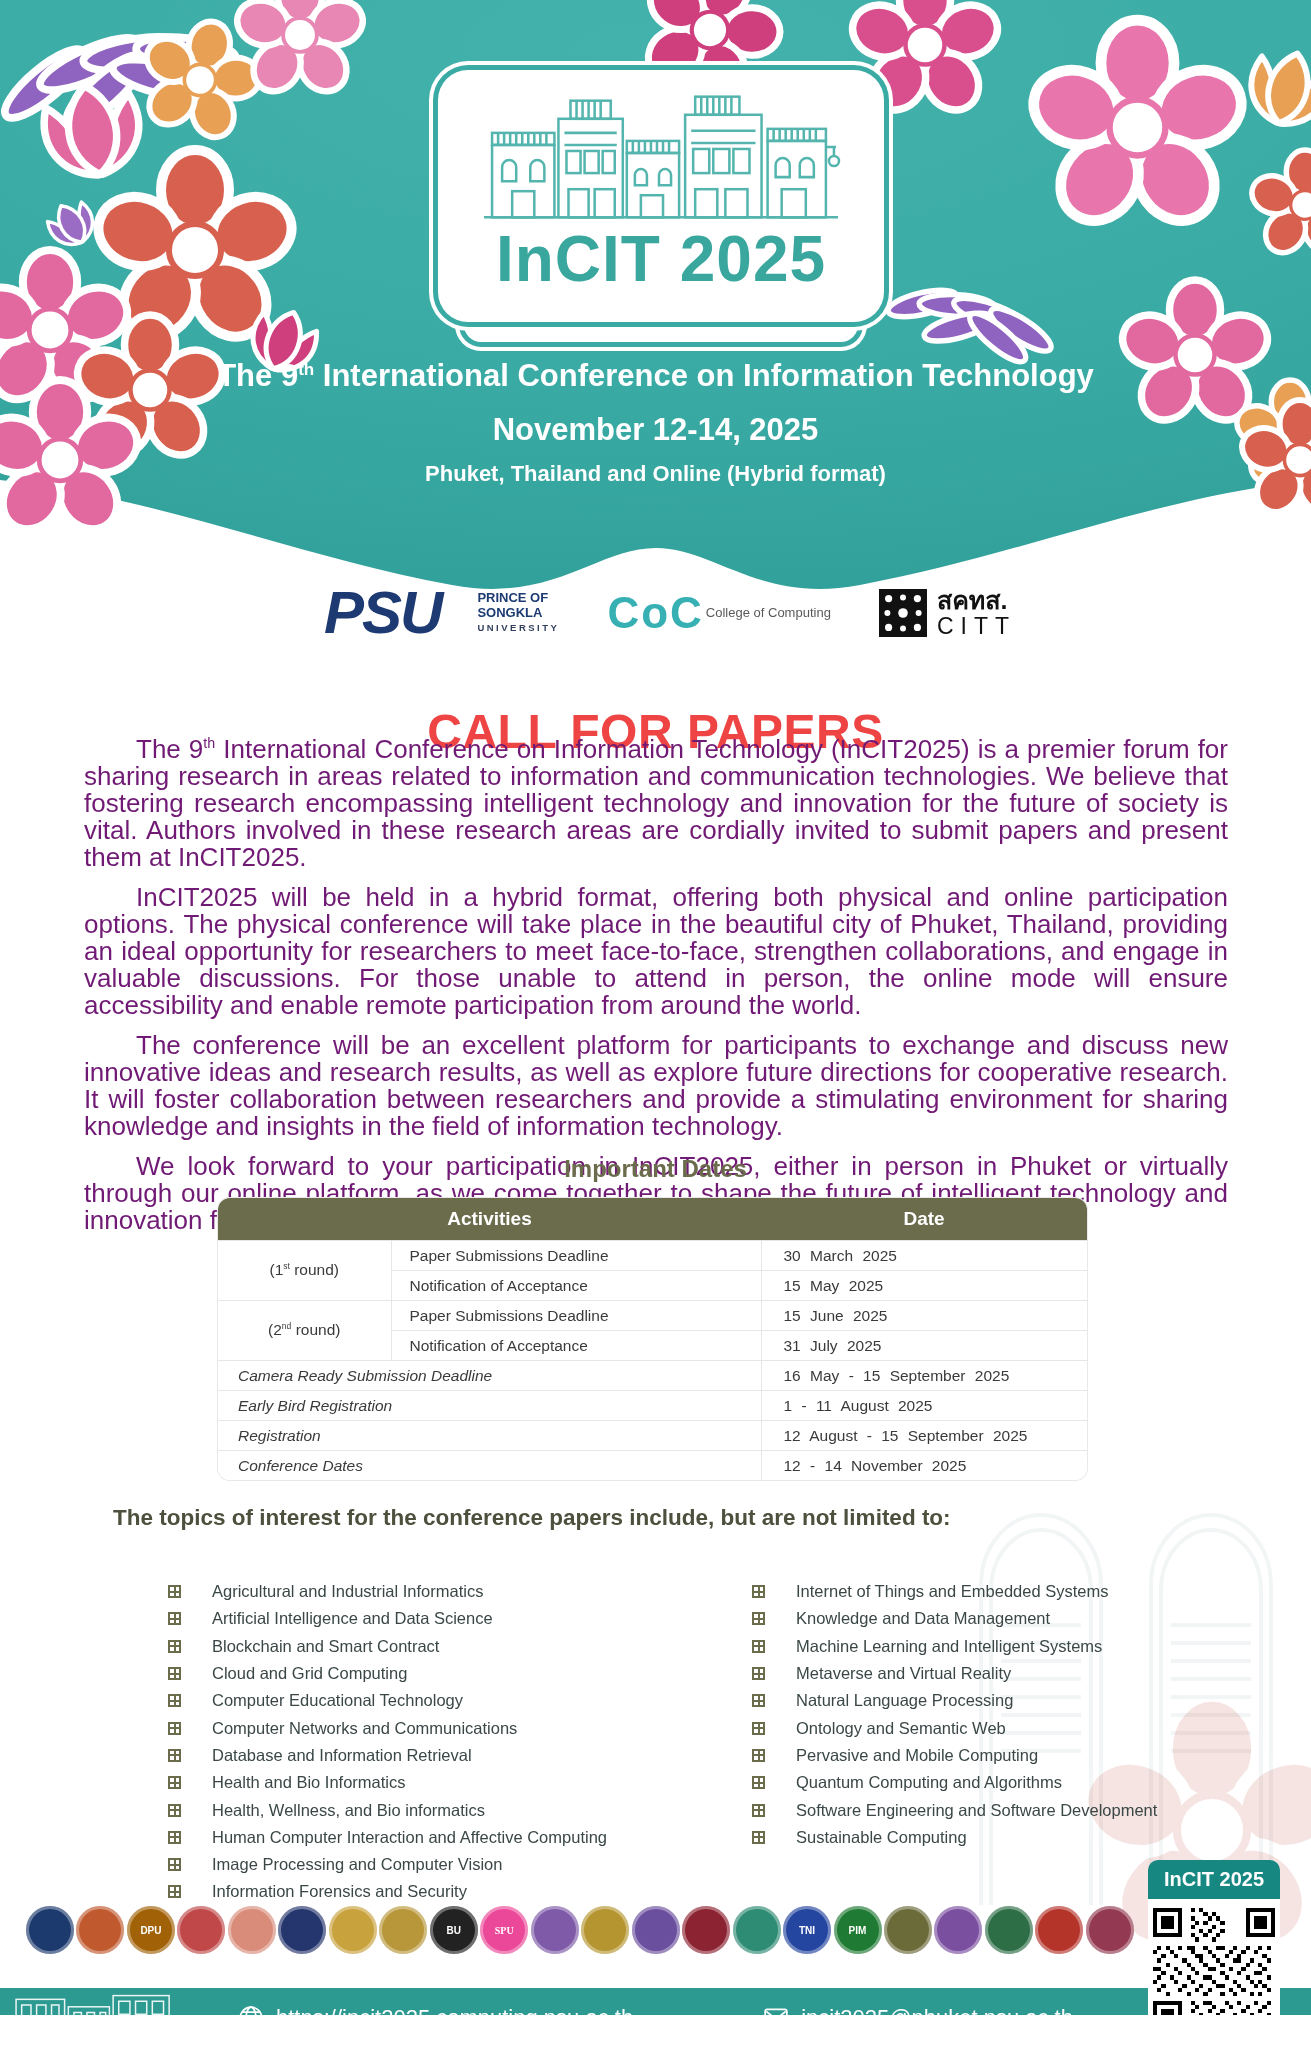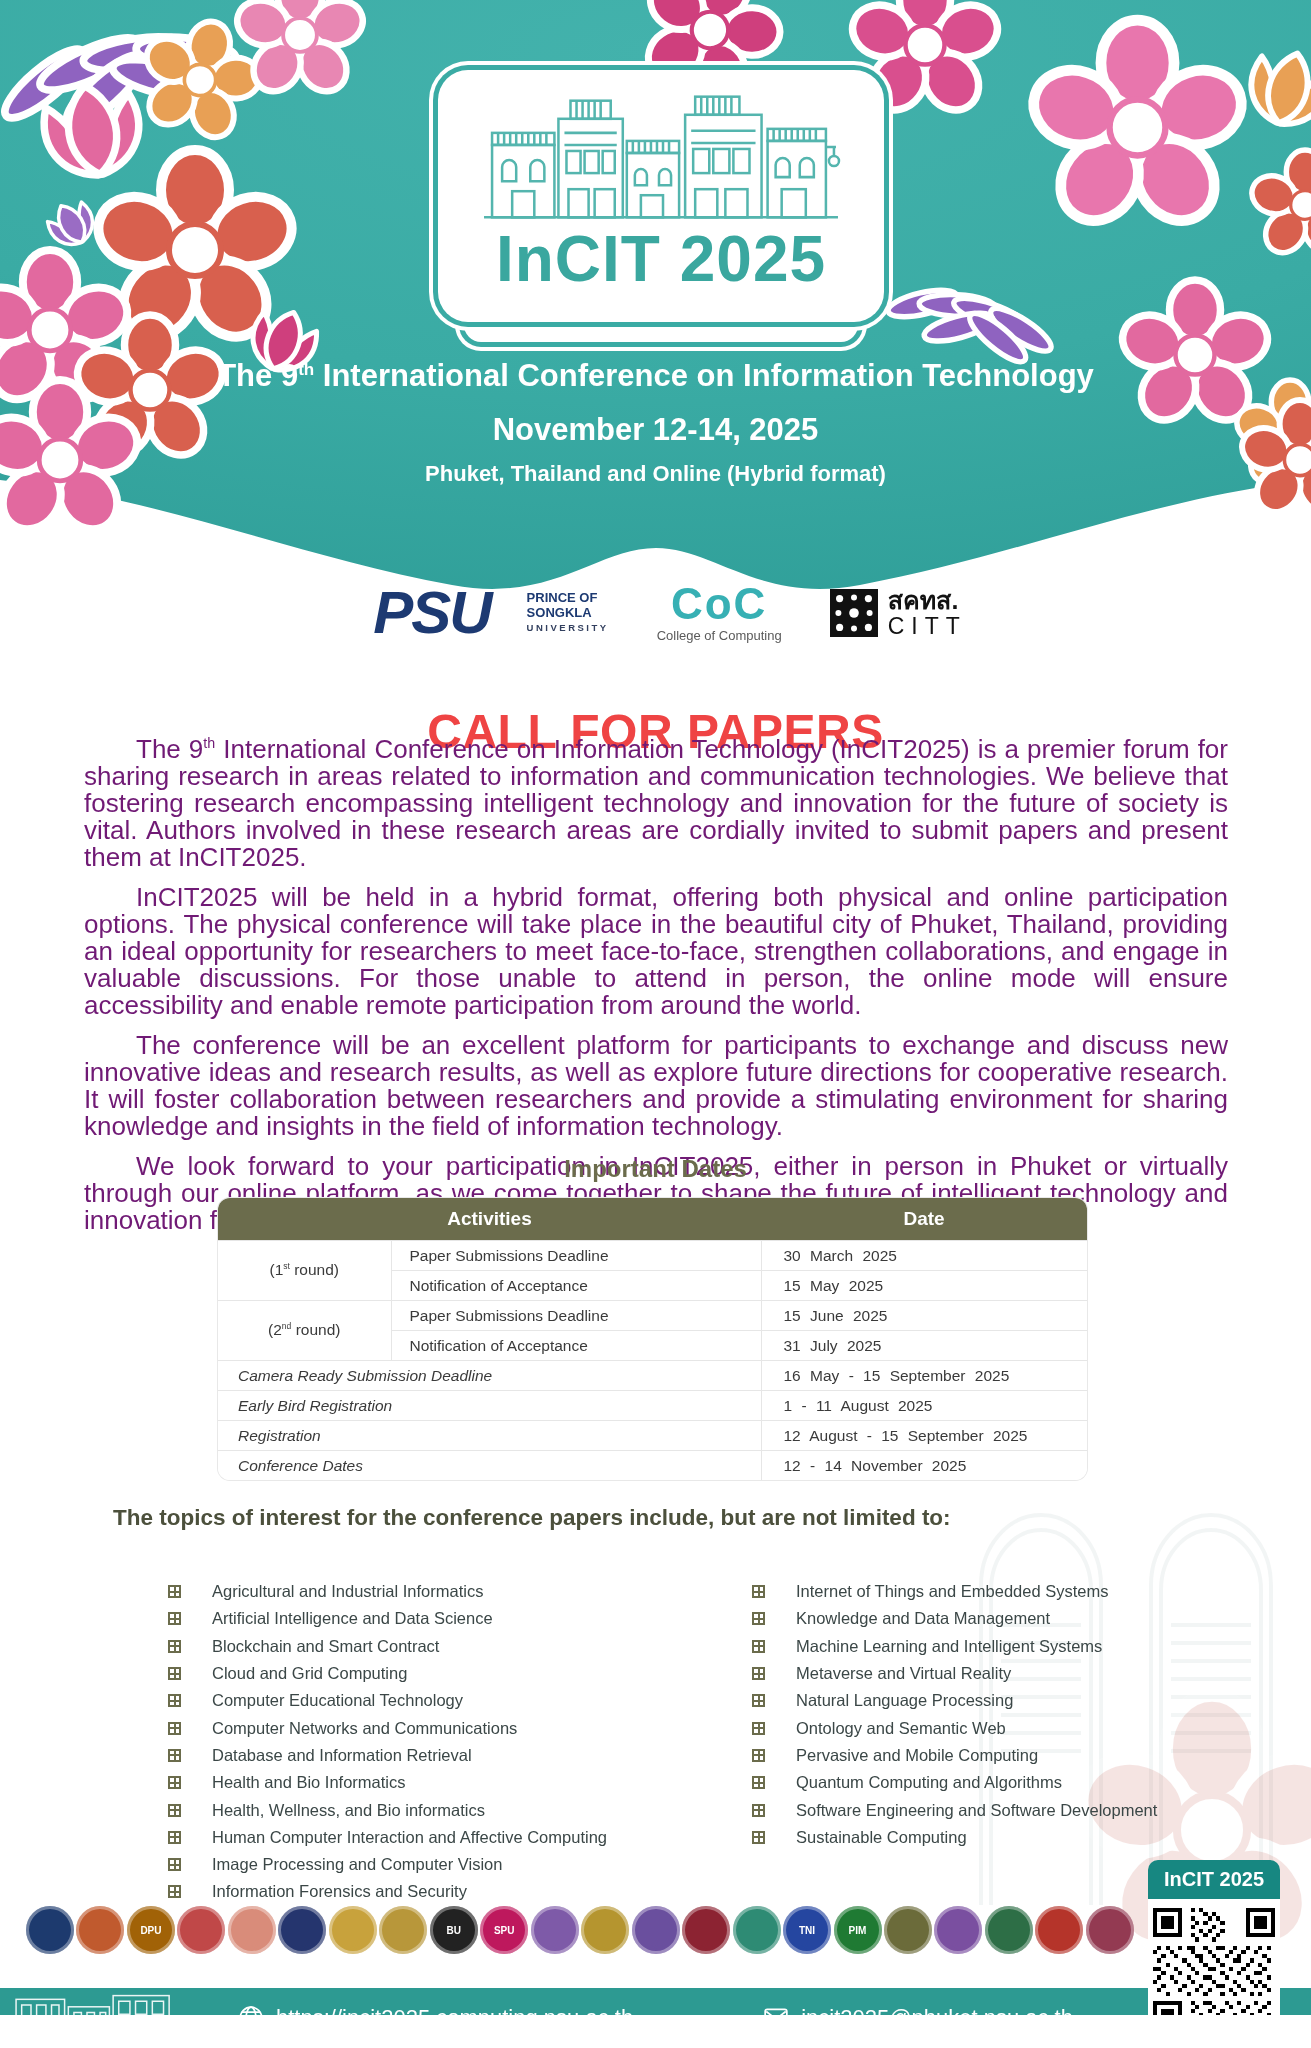--- a/index.html
+++ b/index.html
@@ -28,21 +28,21 @@
   .h-loc{position:absolute;top:461px;left:0;width:100%;text-align:center;color:#fff;
     font-size:22px;font-weight:bold;}
 
   
   .organizers{position:absolute;top:578px;left:0;width:1311px;display:flex;
     justify-content:center;align-items:center;gap:48px;}
   .org{display:flex;align-items:center;gap:10px;}
   .psu-mark{font-size:60px;font-weight:bold;font-style:italic;color:#1d3a72;letter-spacing:-2px;position:relative;margin-left:29px;}
   .psu-text{font-size:13px;font-weight:bold;color:#1d3a72;line-height:15px;margin-left:26px;}
   .psu-text .u{font-size:9.5px;letter-spacing:2.5px;color:#33405f;}
-  .coc{flex-direction:column;gap:2px;}
+  .coc{gap:2px;}
   .coc-mark{font-size:44px;font-weight:bold;color:#37b0b4;letter-spacing:2px;line-height:44px;}
   .coc-caption{font-size:13px;color:#5a5a5a;}
   .citt-text{line-height:26px;color:#121212;}
   .citt-thai{font-size:25px;font-weight:bold;}
   .citt-latin{font-size:23px;letter-spacing:7px;}
 
   
   .cfp-title{position:absolute;top:704px;left:0;width:100%;text-align:center;
     font-size:48px;font-weight:bold;color:#ef4444;letter-spacing:.5px;}
   .cfp-pars{position:absolute;top:730px;left:84px;width:1144px;color:#701a75;
@@ -462,21 +462,21 @@
   <div class="partners">
     <span class="partner" style="background-color: rgb(29, 58, 110);"></span>
     <span class="partner" style="background-color: rgb(192, 90, 46);"></span>
     <span class="partner" style="background-color: #a16207;">DPU</span>
     <span class="partner" style="background-color: rgb(192, 72, 72);"></span>
     <span class="partner" style="background-color: rgb(217, 140, 122);"></span>
     <span class="partner" style="background-color: rgb(37, 53, 110);"></span>
     <span class="partner" style="background-color: rgb(200, 162, 60);"></span>
     <span class="partner" style="background-color: rgb(184, 151, 58);"></span>
     <span class="partner" style="background-color: rgb(34, 34, 34);">BU</span>
-    <span class="partner" style="background-color: #be185d;">SPU</span>
+    <span class="partner" style="background-color: #ec4899; font-family: Liberation Serif, serif;">SPU</span>
     <span class="partner" style="background-color: rgb(126, 90, 168);"></span>
     <span class="partner" style="background-color: rgb(181, 149, 47);"></span>
     <span class="partner" style="background-color: rgb(106, 79, 158);"></span>
     <span class="partner" style="background-color: rgb(140, 35, 50);"></span>
     <span class="partner" style="background-color: rgb(46, 139, 116);"></span>
     <span class="partner" style="background-color: rgb(37, 70, 160);">TNI</span>
     <span class="partner" style="background-color: rgb(31, 122, 51);">PIM</span>
     <span class="partner" style="background-color: rgb(107, 107, 58);"></span>
     <span class="partner" style="background-color: rgb(122, 79, 160);"></span>
     <span class="partner" style="background-color: rgb(45, 110, 70);"></span>

